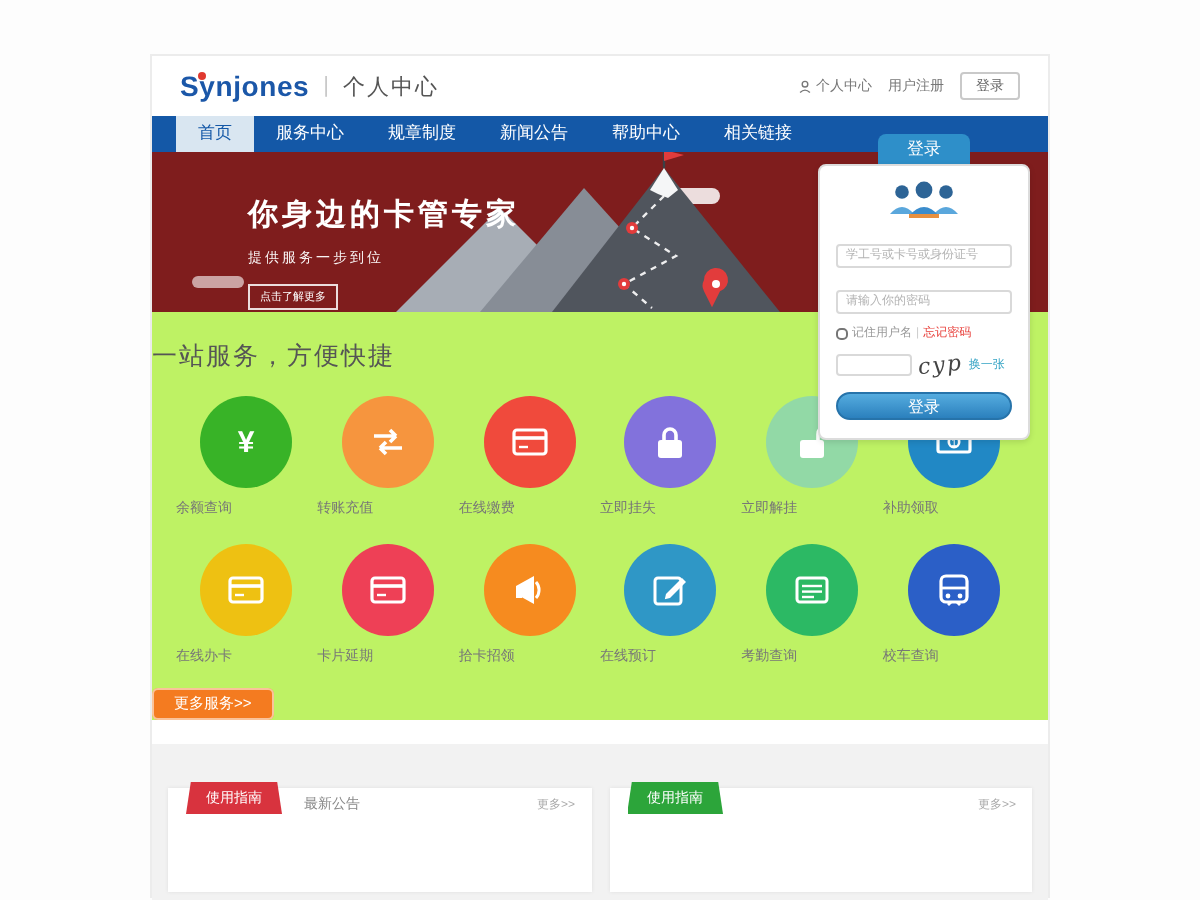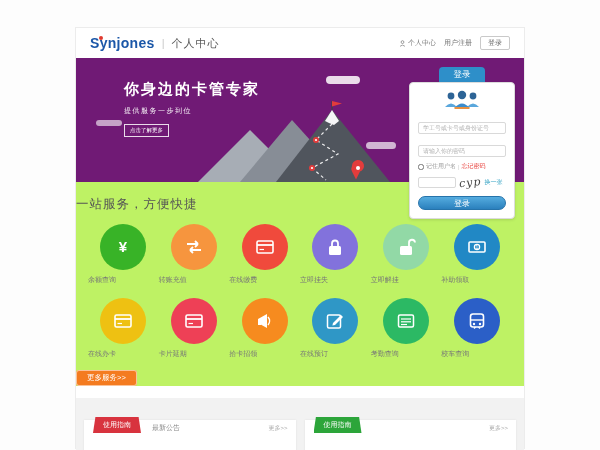--- a/index.html
+++ b/index.html
@@ -19,21 +19,21 @@
   .hdr-right { display:flex; align-items:center; gap:8px; font-size:7px; color:#777; }
   .hdr-link { display:flex; align-items:center; gap:2px; cursor:pointer; }
   .hdr-btn { border:1px solid #c9c9c9; border-radius:2px; padding:1px 7px; color:#666; cursor:pointer; background:#fff; font-size:7px; }
 
   
   .nav { height:18px; background:#1458a7; display:flex; align-items:stretch; padding-left:12px; }
   .nav-item { font-size:8.5px; color:#fff; padding:0 11px; display:flex; align-items:center; cursor:pointer; }
   .nav-item.active { background:#d9e6f1; color:#1458a7; }
 
   
-  .hero { position:relative; height:124px; background:#701a75; overflow:hidden; }
+  .hero { position:relative; height:80px; background:#7f1d1d; overflow:hidden; }
   .hero-text { position:absolute; left:48px; top:22px; z-index:2; }
   .hero-title { font-size:15px; font-weight:bold; color:#fff; letter-spacing:2px; }
   .hero-sub { font-size:7px; color:rgba(255,255,255,.95); letter-spacing:1.5px; margin-top:7px; }
   .hero-cta { display:inline-block; margin-top:8px; border:1px solid rgba(255,255,255,.85);
     color:#fff; font-size:5.5px; padding:2px 5px; cursor:pointer; }
   .cloud { position:absolute; background:rgba(255,255,255,.85); border-radius:10px; }
   .mountains { position:absolute; left:108px; bottom:0; z-index:1; }
 
   
   .login-wrap { position:absolute; left:333px; top:39px; width:106px; z-index:5; }
@@ -96,20 +96,28 @@
           </svg>
         <span>个人中心</span>
       </span>
       <span class="hdr-link">
           <span>用户注册</span>
         </span>
       <span class="hdr-btn">登录</span>
     </div>
   </div>
 
+  <div class="nav" id="nav">
+      <div class="nav-item active">首页</div>
+      <div class="nav-item">服务中心</div>
+      <div class="nav-item">规章制度</div>
+      <div class="nav-item">新闻公告</div>
+      <div class="nav-item">帮助中心</div>
+      <div class="nav-item">相关链接</div>
+    </div>
 
   <div class="hero">
     <div class="cloud" style="left:250px;top:18px;width:34px;height:8px;"></div>
     <div class="cloud" style="left:20px;top:62px;width:26px;height:6px;opacity:.7;"></div>
     <div class="cloud" style="left:290px;top:84px;width:30px;height:7px;opacity:.8;"></div>
     <div class="hero-text">
       <div class="hero-title">你身边的卡管专家</div>
       <div class="hero-sub">提供服务一步到位</div>
       <span class="hero-cta">点击了解更多</span>
     </div>

